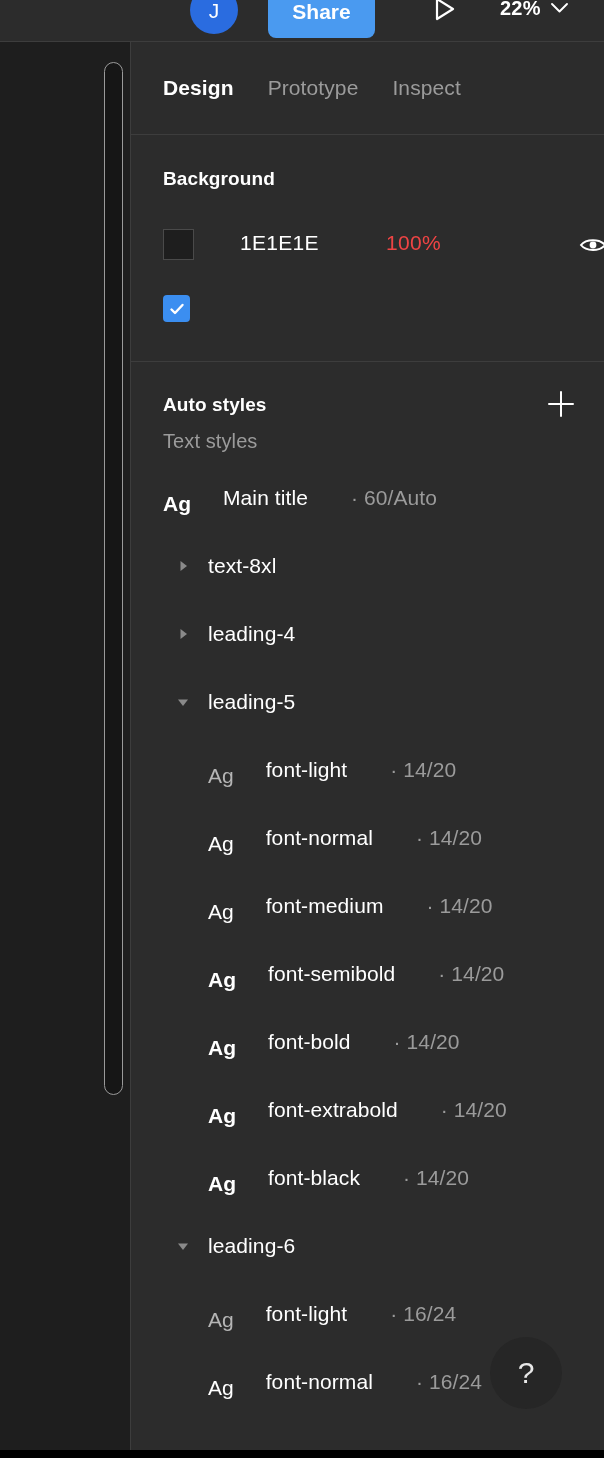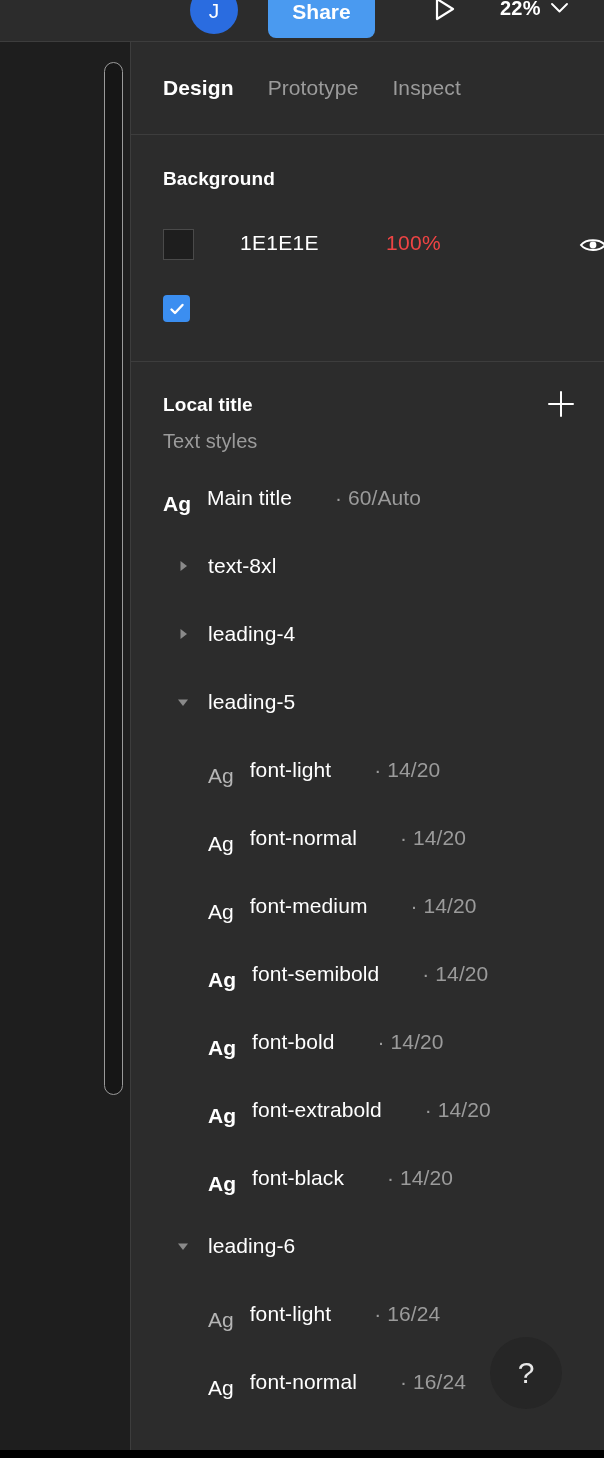--- a/index.html
+++ b/index.html
@@ -291,21 +291,21 @@
   .ag-lvl0 { margin-left: 32px; }
   .ag-lvl1 { margin-left: 77px; }
 
   .nm {
     color: #ffffff;
     font-size: 21px;
     white-space: nowrap;
     letter-spacing: .1px;
   }
   .nm-group { margin-left: 18px; }
-  .nm-after-ag { margin-left: 16px; }
+  .nm-after-ag { margin-left: 32px; }
   .meta {
     color: #9b9b9b;
     font-size: 21px;
     letter-spacing: .1px;
     white-space: pre;
     margin-left: 37px;
   }
 
   .w300 { font-weight: 300; color: #b5b5b5; }
   .w400 { font-weight: 400; }
@@ -402,21 +402,21 @@
       <div class="chk-row">
         <div class="chkbox">
           <svg width="18" height="18" viewBox="0 0 18 18">
             <path d="M3.5 9.5 L7 13 L14.5 5" fill="none" stroke="#ffffff" stroke-width="2.4" stroke-linecap="round" stroke-linejoin="round"></path>
           </svg>
         </div>
       </div>
     </div>
 
     <div class="styles-head">
-      <div class="sec-title ls-title">Local title</div>
+      <div class="sec-title ls-title">Auto styles</div>
       <div class="plus-btn">
         <svg width="32" height="32" viewBox="0 0 32 32">
           <path d="M16 4 L16 28 M4 16 L28 16" stroke="#ffffff" stroke-width="2" stroke-linecap="round"></path>
         </svg>
       </div>
       <div class="sub-head" style="top:68px">Text styles</div>
     </div>
 
     <div class="style-list" id="style-list" style="height: 972px;">
         <div class="srow" style="top:20px">

